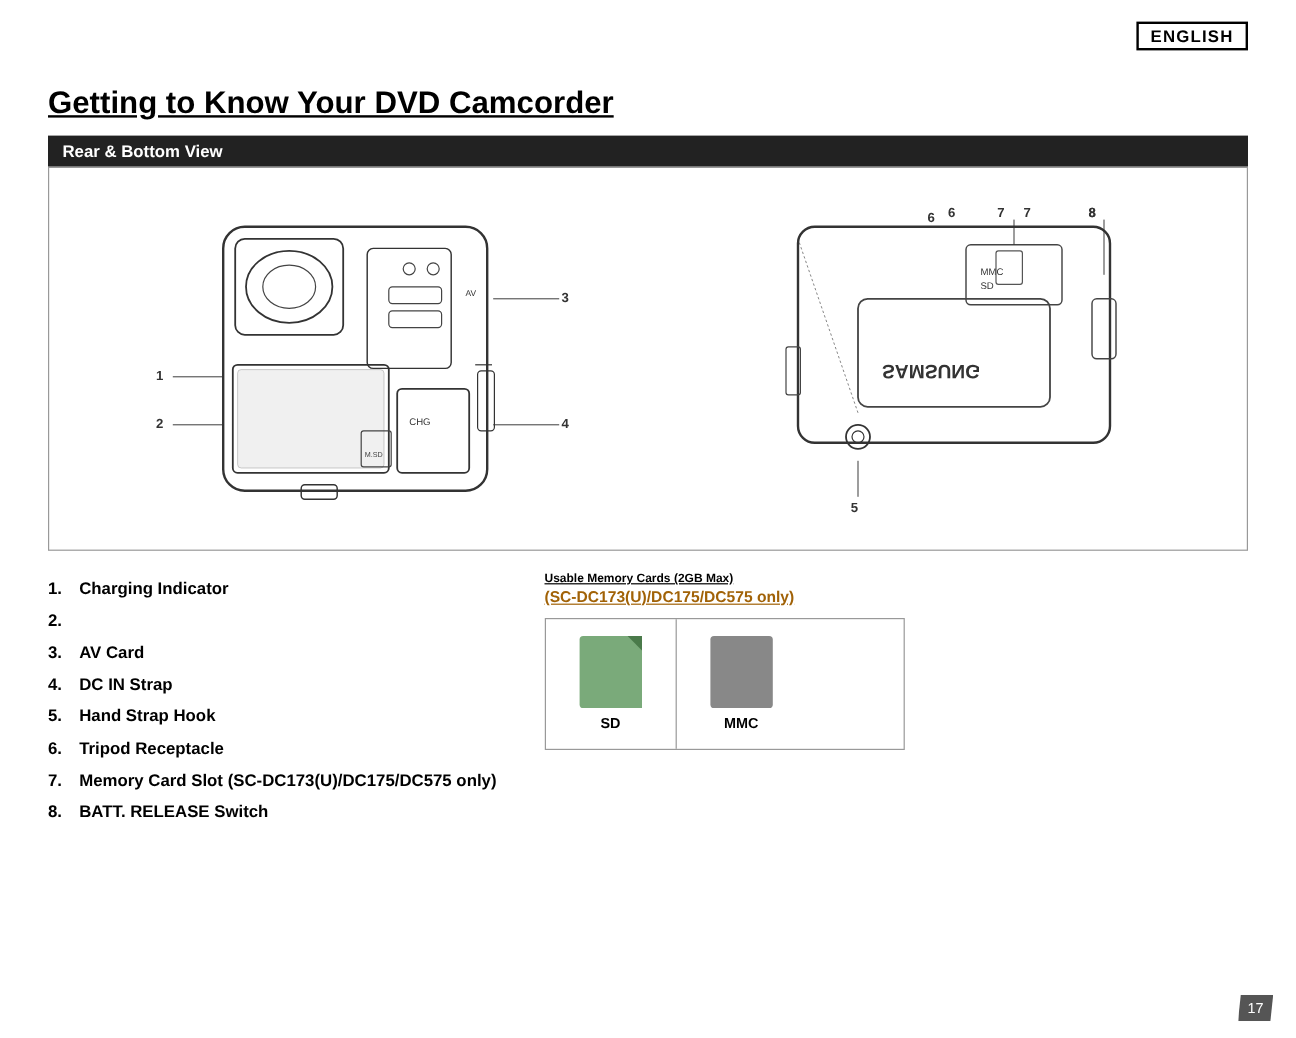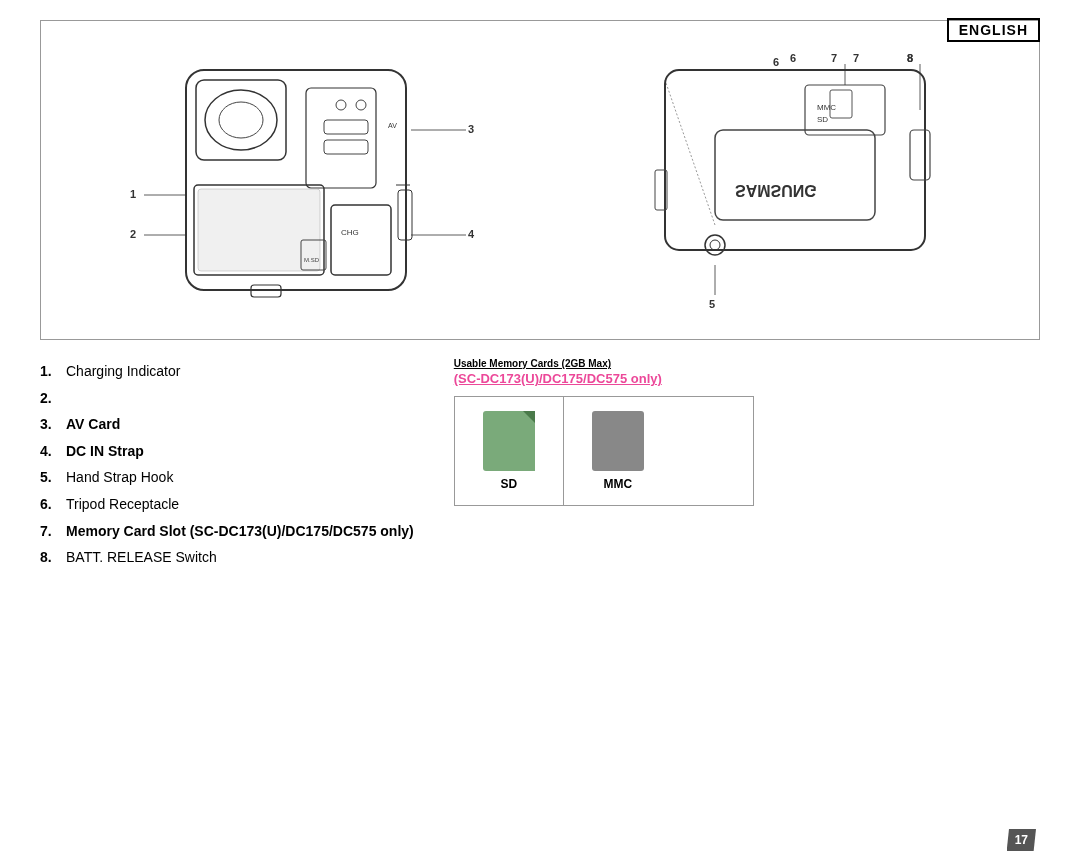--- a/index.html
+++ b/index.html
@@ -96,21 +96,21 @@
       display: flex;
       gap: 6px;
     }
 
     .parts-list li .num {
       font-weight: bold;
       min-width: 20px;
     }
 
     .parts-list li .label {
-      font-weight: normal;
+      font-weight: bold;
     }
 
     .parts-list li.bold-item .label {
       font-weight: bold;
     }
 
     
     .memory-section {
       min-width: 300px;
     }
@@ -121,21 +121,21 @@
       text-decoration: underline;
       margin-bottom: 2px;
       color: #000;
     }
 
     .memory-subtitle {
       font-size: 13px;
       font-weight: bold;
       text-decoration: underline;
       margin-bottom: 10px;
-      color: #ec4899;
+      color: #a16207;
     }
 
     .memory-cards-box {
       border: 1px solid #999;
       display: flex;
       flex-direction: row;
       gap: 0;
     }
 
     .card-cell {
@@ -183,38 +183,40 @@
 
     .card-label {
       font-size: 12px;
       font-weight: bold;
       color: #000;
     }
 
     .page-badge-inner {
       position: absolute;
       bottom: 14px;
-      right: 44px;
+      right: 19px;
       background: #555;
       color: #fff;
       font-size: 12px;
-      font-weight: bold;
+      font-weight: normal;
       padding: 4px 8px;
       clip-path: polygon(8% 0%, 100% 0%, 92% 100%, 0% 100%);
       margin-top: 28px;
     }
   </style>
 </head>
 <body>
 
 <div class="page-container">
 
   <div class="english-badge">ENGLISH</div>
 
-
+  <h1 class="page-title">Getting to Know Your DVD Camcorder</h1>
+
+  <div class="section-header">Rear &amp; Bottom View</div>
 
   <div class="diagram-box">
 
     <svg class="camera-rear" viewBox="0 0 380 280" xmlns="http://www.w3.org/2000/svg">
 
       <rect x="60" y="30" width="220" height="220" rx="18" ry="18" fill="none" stroke="#333" stroke-width="2"></rect>
 
       <rect x="70" y="40" width="90" height="80" rx="8" fill="none" stroke="#333" stroke-width="1.5"></rect>
       <ellipse cx="115" cy="80" rx="36" ry="30" fill="none" stroke="#333" stroke-width="1.5"></ellipse>
       <ellipse cx="115" cy="80" rx="22" ry="18" fill="none" stroke="#444" stroke-width="1"></ellipse>

